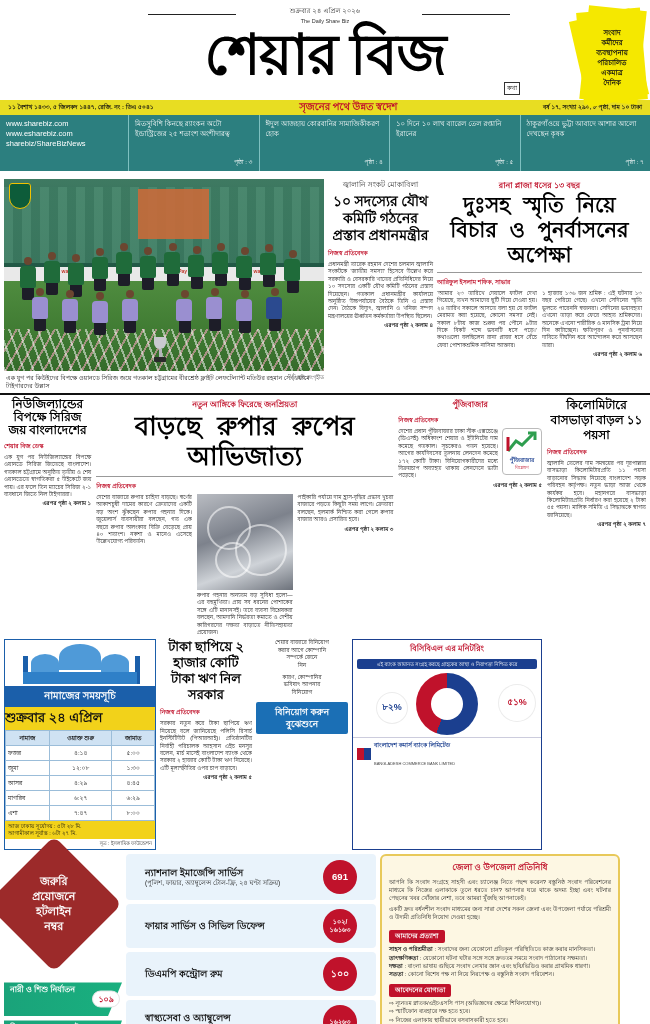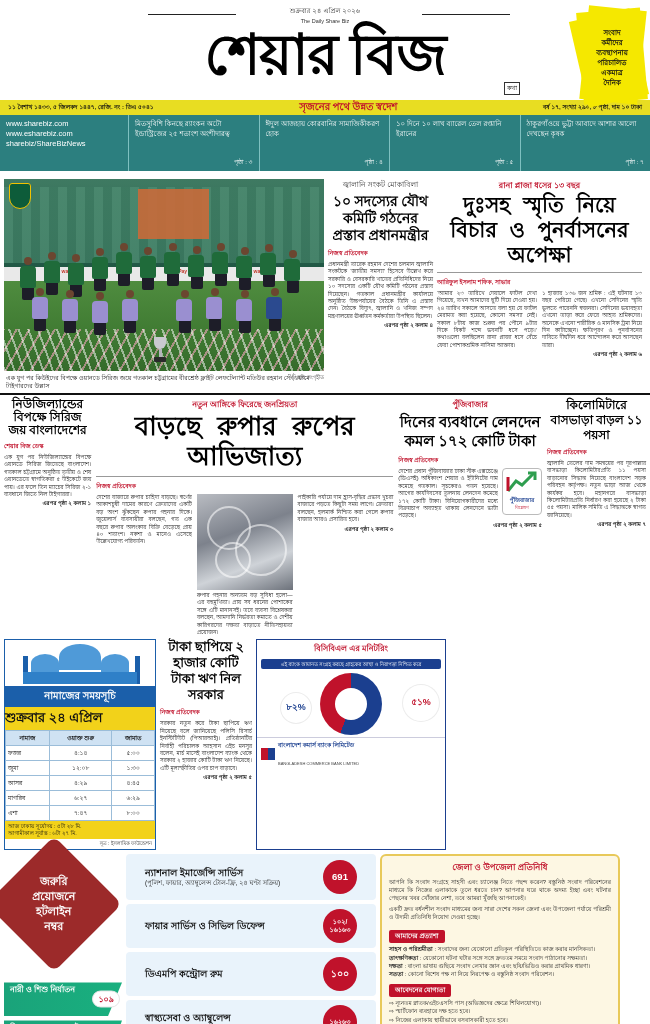--- a/index.html
+++ b/index.html
@@ -464,21 +464,20 @@
         </div>
         <div>
           <div class="body-text">পাইকারি পর্যায়ে দাম হ্রাস-বৃদ্ধির প্রভাব খুচরা বাজারে পড়তে কিছুটা সময় লাগে। ক্রেতারা বলছেন, হলমার্ক নিশ্চিত করা গেলে রুপার বাজার আরও প্রসারিত হবে।</div>
           <div class="cont">এরপর পৃষ্ঠা ২ কলাম ৩</div>
         </div>
       </div>
     </div>
 
     <div class="d2-c">
       <div class="kicker red">পুঁজিবাজার</div>
-      <div class="hl-mid" style="font-size:15px;line-height:19px">দিনের ব্যবধানে লেনদেন কমল ১৭২ কোটি টাকা</div>
       <div class="byline">নিজস্ব প্রতিবেদক</div>
       <div style="display:flex;gap:4px;align-items:flex-start">
         <div class="body-text" style="flex:1">দেশের প্রধান পুঁজিবাজার ঢাকা স্টক এক্সচেঞ্জে (ডিএসই) অধিকাংশ শেয়ার ও ইউনিটের দাম কমেছে গতকাল। সূচকেরও পতন হয়েছে। আগের কার্যদিবসের তুলনায় লেনদেন কমেছে ১৭২ কোটি টাকা। বিনিয়োগকারীদের মধ্যে বিক্রয়চাপ অব্যাহত থাকায় লেনদেনে ভাটা পড়েছে।</div>
         <div style="flex:0 0 40px;border:1px solid #bbb;border-radius:4px;padding:2px;text-align:center">
           <svg width="32" height="22" viewBox="0 0 32 22">
             <path d="M2 20 L10 10 L16 14 L28 2" stroke="#2e9e4f" stroke-width="3" fill="none"></path>
             <path d="M22 2 L29 2 L29 9" stroke="#2e9e4f" stroke-width="3" fill="none"></path>
             <path d="M2 20 L2 6" stroke="#c0122b" stroke-width="3" fill="none"></path>
           </svg>
           <div style="font-size:5.5px;font-weight:700;color:#1b3f8f">পুঁজিবাজার</div>
@@ -552,20 +551,33 @@
       <div class="prayer-src">সূত্র : ইসলামিক ফাউন্ডেশন</div>
     </div>
 
     <div style="width:92px">
       <div class="hl-mid" style="font-size:13px;line-height:16px">টাকা ছাপিয়ে ২ হাজার কোটি টাকা ঋণ নিল সরকার</div>
       <div class="byline">নিজস্ব প্রতিবেদক</div>
       <div class="body-text">সরকার নতুন করে টাকা ছাপিয়ে ঋণ নিয়েছে বলে জানিয়েছে পলিসি রিসার্চ ইনস্টিটিউট (পিআরআই)। প্রতিষ্ঠানটির নির্বাহী পরিচালক আহসান এইচ মনসুর বলেন, মার্চ মাসেই বাংলাদেশ ব্যাংক থেকে সরকার ২ হাজার কোটি টাকা ঋণ নিয়েছে। এটি মূল্যস্ফীতির ওপর চাপ বাড়াবে।</div>
       <div class="cont">এরপর পৃষ্ঠা ২ কলাম ৫</div>
     </div>
 
+    <div class="investbox">
+      <div class="body-text cap-center">শেয়ার বাজারে বিনিয়োগ</div>
+      <div class="body-text cap-center">করার আগে কোম্পানি</div>
+      <div class="body-text cap-center">সম্পর্কে জেনে</div>
+      <div class="body-text cap-center" style="margin-bottom:5px">নিন</div>
+      <div class="body-text cap-center">কারণ, কোম্পানির</div>
+      <div class="body-text cap-center">ভবিষ্যৎ আপনার</div>
+      <div class="body-text cap-center" style="margin-bottom:6px">বিনিয়োগ</div>
+      <div class="invest-btn">
+        <div>বিনিয়োগ করুন</div>
+        <div>বুঝেশুনে</div>
+      </div>
+    </div>
 
     <div class="bankad">
       <div class="ba-top">
         <div class="ba-head">বিসিবিএল এর মনিটরিং</div>
       </div>
       <div class="ba-band">এই ব্যাংক আমানত সংগ্রহ করছে গ্রাহকের আস্থা ও নিরাপত্তা নিশ্চিত করে</div>
       <div class="donut-wrap">
         <div class="donut"></div>
         <div class="bub l">
           <span>৮২%</span>

